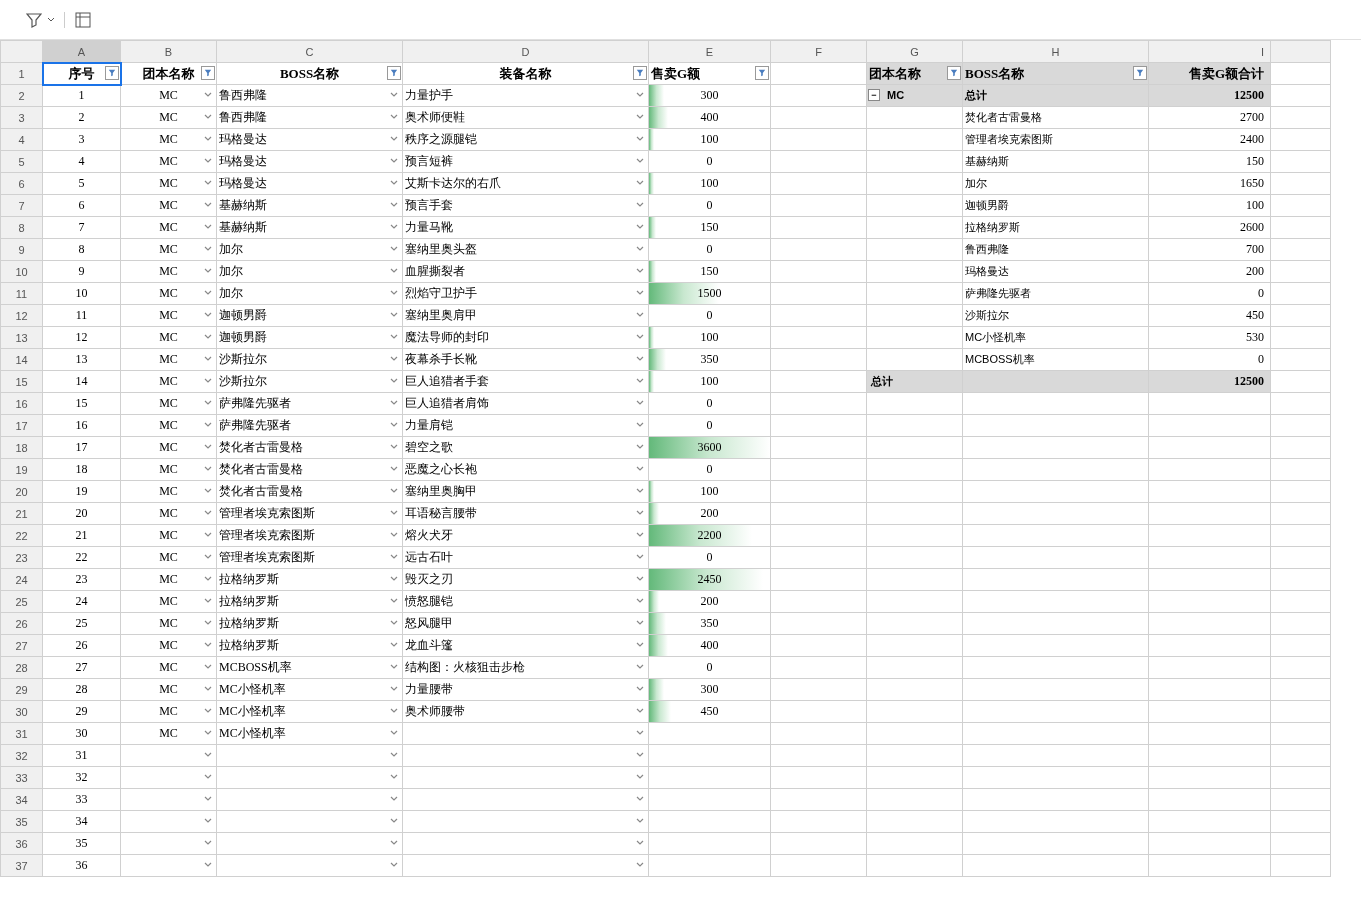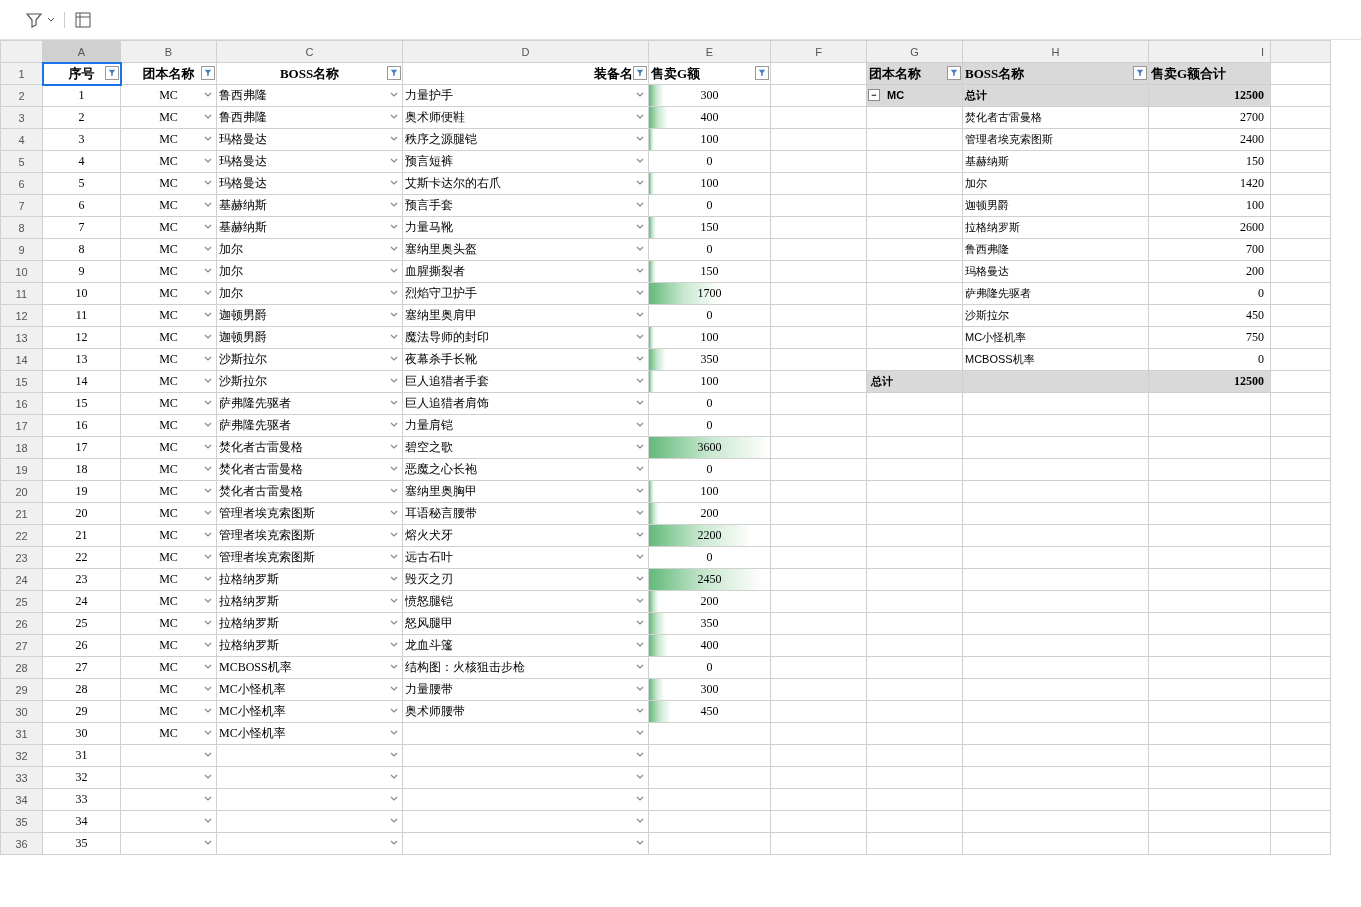--- a/index.html
+++ b/index.html
@@ -89,42 +89,42 @@
           <td class="cB" style="text-align:center;">团本名称<div class="filter">
               <svg viewBox="0 0 10 10">
                 <path d="M1 1h8l-3 4v3l-2 1v-4z" fill="#4a7dbf"></path>
               </svg>
             </div></td>
           <td class="cC" style="text-align:center;">BOSS名称<div class="filter">
               <svg viewBox="0 0 10 10">
                 <path d="M1 1h8l-3 4v3l-2 1v-4z" fill="#4a7dbf"></path>
               </svg>
             </div></td>
-          <td class="cD" style="text-align:right;">装备名称<div class="filter">
+          <td class="cD" style="text-align:center;">装备名称<div class="filter">
               <svg viewBox="0 0 10 10">
                 <path d="M1 1h8l-3 4v3l-2 1v-4z" fill="#4a7dbf"></path>
               </svg>
             </div></td>
           <td class="cE" style="text-align:left;">售卖G额<div class="filter">
               <svg viewBox="0 0 10 10">
                 <path d="M1 1h8l-3 4v3l-2 1v-4z" fill="#4a7dbf"></path>
               </svg>
             </div></td>
           <td class="cF"></td>
           <td class="cG pivot-hdr">团本名称<div class="filter">
               <svg viewBox="0 0 10 10">
                 <path d="M1 1h8l-3 4v3l-2 1v-4z" fill="#4a7dbf"></path>
               </svg>
             </div></td>
           <td class="cH pivot-hdr">BOSS名称<div class="filter">
               <svg viewBox="0 0 10 10">
                 <path d="M1 1h8l-3 4v3l-2 1v-4z" fill="#4a7dbf"></path>
               </svg>
             </div></td>
-          <td class="cI pivot-hdr" style="text-align:left;">售卖G额合计</td>
+          <td class="cI pivot-hdr" style="text-align:right;">售卖G额合计</td>
           <td class="cJ"></td>
         </tr>
         <tr>
           <th class="row-hdr">2</th>
           <td class="cA">1</td>
           <td class="cB">MC<div class="dd">
               <svg viewBox="0 0 10 10" width="10" height="10">
                 <path d="M2 3l3 3 3-3" fill="none" stroke="#888" stroke-width="1.2"></path>
               </svg>
             </div></td>
@@ -235,21 +235,21 @@
             </div></td>
           <td class="cD">艾斯卡达尔的右爪<div class="dd">
               <svg viewBox="0 0 10 10" width="10" height="10">
                 <path d="M2 3l3 3 3-3" fill="none" stroke="#888" stroke-width="1.2"></path>
               </svg>
             </div></td>
           <td class="cE"><div class="bar" style="width:4%"></div><span>100</span></td>
           <td class="cF"></td>
           <td class="cG"><span class="ptext txt"></span></td>
           <td class="cH"><span class="txt">加尔</span></td>
-          <td class="cI">1420</td>
+          <td class="cI">1650</td>
           <td class="cJ"></td>
         </tr>
         <tr>
           <th class="row-hdr">7</th>
           <td class="cA">6</td>
           <td class="cB">MC<div class="dd">
               <svg viewBox="0 0 10 10" width="10" height="10">
                 <path d="M2 3l3 3 3-3" fill="none" stroke="#888" stroke-width="1.2"></path>
               </svg>
             </div></td>
@@ -356,21 +356,21 @@
           <td class="cC">加尔<div class="dd">
               <svg viewBox="0 0 10 10" width="10" height="10">
                 <path d="M2 3l3 3 3-3" fill="none" stroke="#888" stroke-width="1.2"></path>
               </svg>
             </div></td>
           <td class="cD">烈焰守卫护手<div class="dd">
               <svg viewBox="0 0 10 10" width="10" height="10">
                 <path d="M2 3l3 3 3-3" fill="none" stroke="#888" stroke-width="1.2"></path>
               </svg>
             </div></td>
-          <td class="cE"><div class="bar" style="width:58%"></div><span>1700</span></td>
+          <td class="cE"><div class="bar" style="width:58%"></div><span>1500</span></td>
           <td class="cF"></td>
           <td class="cG"><span class="ptext txt"></span></td>
           <td class="cH"><span class="txt">萨弗隆先驱者</span></td>
           <td class="cI">0</td>
           <td class="cJ"></td>
         </tr>
         <tr>
           <th class="row-hdr">12</th>
           <td class="cA">11</td>
           <td class="cB">MC<div class="dd">
@@ -410,21 +410,21 @@
             </div></td>
           <td class="cD">魔法导师的封印<div class="dd">
               <svg viewBox="0 0 10 10" width="10" height="10">
                 <path d="M2 3l3 3 3-3" fill="none" stroke="#888" stroke-width="1.2"></path>
               </svg>
             </div></td>
           <td class="cE"><div class="bar" style="width:4%"></div><span>100</span></td>
           <td class="cF"></td>
           <td class="cG"><span class="ptext txt"></span></td>
           <td class="cH"><span class="txt">MC小怪机率</span></td>
-          <td class="cI">750</td>
+          <td class="cI">530</td>
           <td class="cJ"></td>
         </tr>
         <tr>
           <th class="row-hdr">14</th>
           <td class="cA">13</td>
           <td class="cB">MC<div class="dd">
               <svg viewBox="0 0 10 10" width="10" height="10">
                 <path d="M2 3l3 3 3-3" fill="none" stroke="#888" stroke-width="1.2"></path>
               </svg>
             </div></td>
@@ -992,20 +992,51 @@
           <td class="cE"></td>
           <td class="cF"></td>
           <td class="cG"></td>
           <td class="cH"></td>
           <td class="cI"></td>
           <td class="cJ"></td>
         </tr>
         <tr>
           <th class="row-hdr">36</th>
           <td class="cA">35</td>
+          <td class="cB">
+            <div class="dd">
+              <svg viewBox="0 0 10 10" width="10" height="10">
+                <path d="M2 3l3 3 3-3" fill="none" stroke="#888" stroke-width="1.2"></path>
+              </svg>
+            </div>
+          </td>
+          <td class="cC">
+            <div class="dd">
+              <svg viewBox="0 0 10 10" width="10" height="10">
+                <path d="M2 3l3 3 3-3" fill="none" stroke="#888" stroke-width="1.2"></path>
+              </svg>
+            </div>
+          </td>
+          <td class="cD">
+            <div class="dd">
+              <svg viewBox="0 0 10 10" width="10" height="10">
+                <path d="M2 3l3 3 3-3" fill="none" stroke="#888" stroke-width="1.2"></path>
+              </svg>
+            </div>
+          </td>
+          <td class="cE"></td>
+          <td class="cF"></td>
+          <td class="cG"></td>
+          <td class="cH"></td>
+          <td class="cI"></td>
+          <td class="cJ"></td>
+        </tr>
+        <tr>
+          <th class="row-hdr">37</th>
+          <td class="cA">36</td>
           <td class="cB">
             <div class="dd">
               <svg viewBox="0 0 10 10" width="10" height="10">
                 <path d="M2 3l3 3 3-3" fill="none" stroke="#888" stroke-width="1.2"></path>
               </svg>
             </div>
           </td>
           <td class="cC">
             <div class="dd">
               <svg viewBox="0 0 10 10" width="10" height="10">

